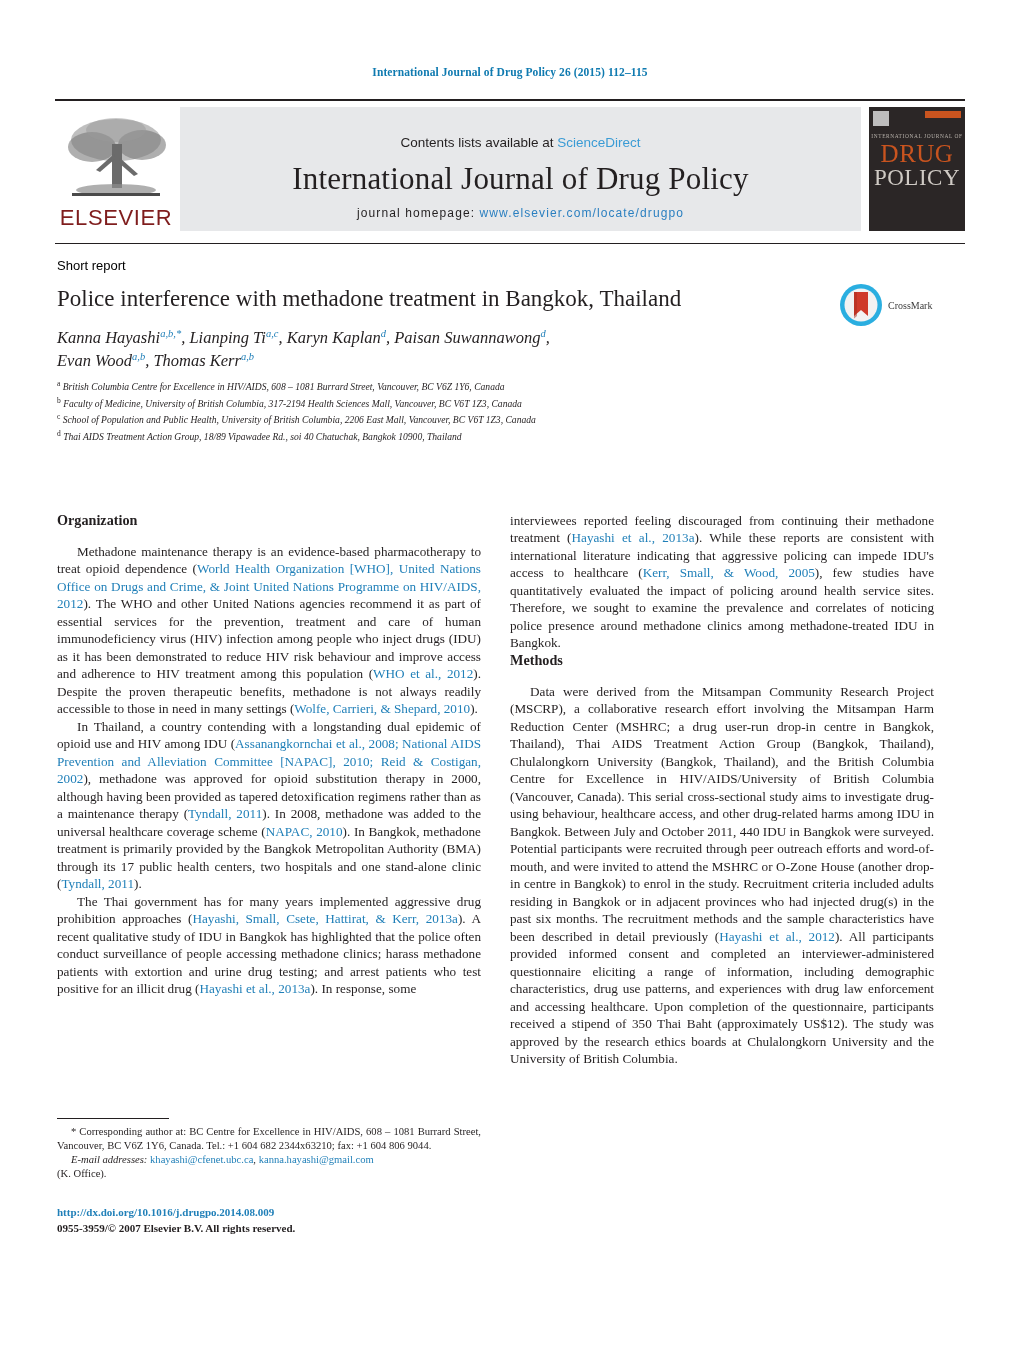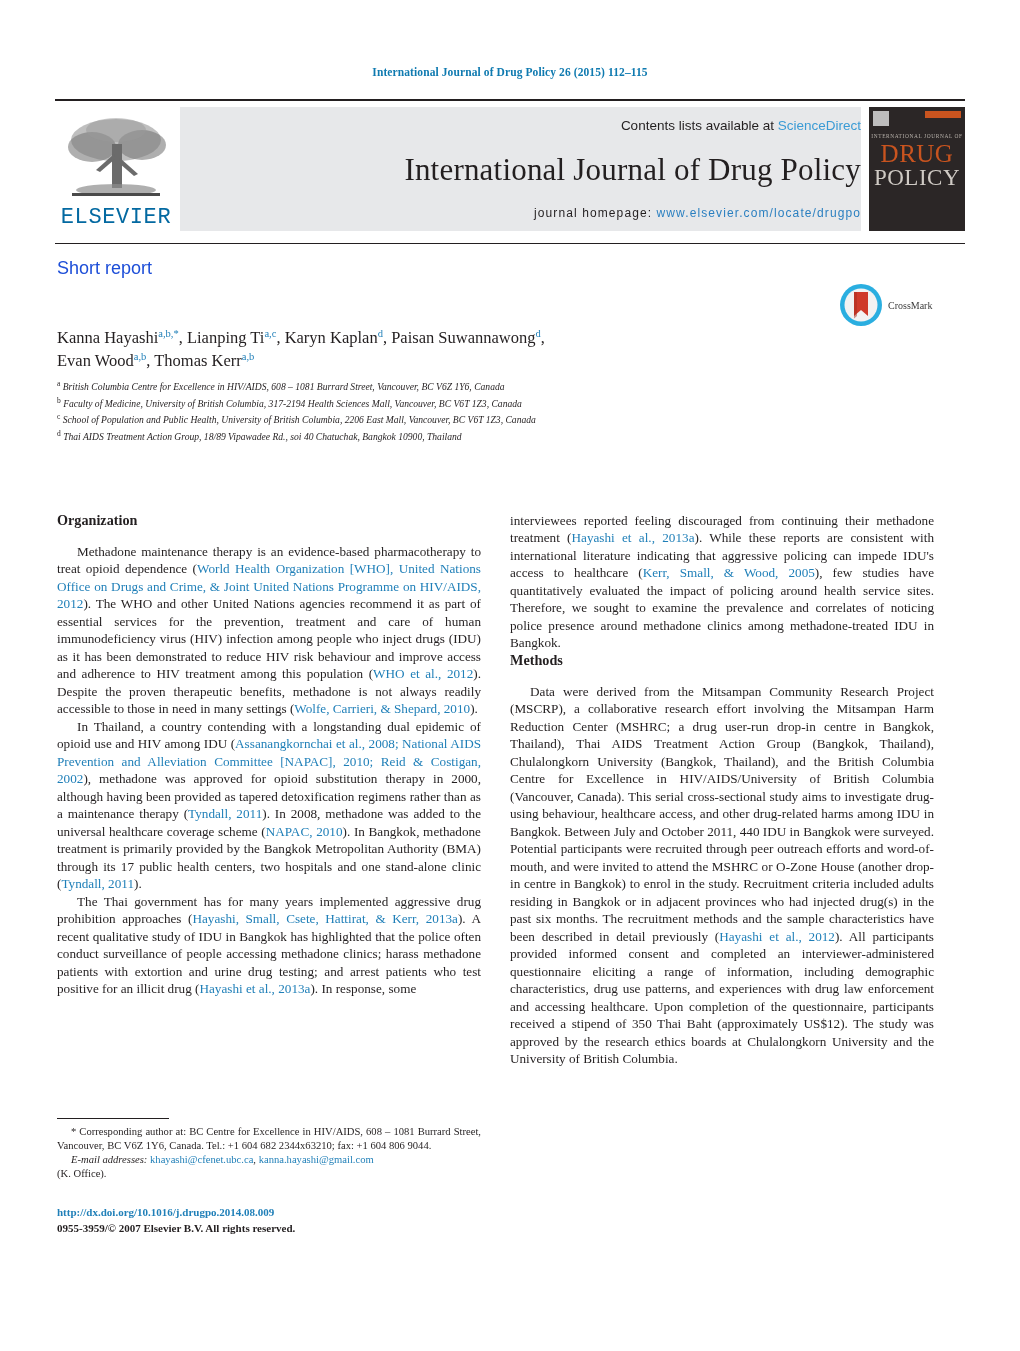--- a/index.html
+++ b/index.html
@@ -57,35 +57,35 @@
     width: 122px;
     flex: 0 0 122px;
     display: flex;
     flex-direction: column;
     align-items: center;
     justify-content: flex-end;
     padding-bottom: 2px;
   }
   .tree-svg { display: block; }
   .elsevier-word {
-    font-family: Liberation Mono, monospace;
+    font-family: Liberation Sans, sans-serif;
     font-size: 22px;
     letter-spacing: 0.6px;
-    color: #0369a1;
+    color: #7f1d1d;
     line-height: 1;
     margin-top: 1px;
   }
   .journal-band {
     flex: 1 1 auto;
     background: #e7e8ea;
     display: flex;
     flex-direction: column;
-    align-items: flex-end;
+    align-items: center;
     justify-content: space-between;
-    padding: 11px 0 11px 0;
+    padding: 28px 0 11px 0;
     margin-left: 3px;
     margin-right: 8px;
   }
   .contents-line {
     font-family: "Liberation Sans", sans-serif;
     font-size: 13.5px;
     color: #231f20;
   }
   .contents-line .sd {
     color: #3a9bd5;
@@ -115,22 +115,22 @@
     position: absolute;
     left: 55px;
     width: 910px;
     border-top: 1px solid #231f20;
   }
   .short-report {
     position: absolute;
     left: 57px;
     top: 258px;
     font-family: "Liberation Sans", sans-serif;
-    font-size: 18px;
-    color: #1d4ed8;
+    font-size: 13px;
+    color: #000000;
   }
   .article-title {
     position: absolute;
     left: 57px;
     top: 285px;
     width: 790px;
     font-family: "Liberation Serif", serif;
     font-size: 23px;
     font-weight: normal;
     color: #231f20;
@@ -139,20 +139,21 @@
   }
   .authors {
     position: absolute;
     left: 57px;
     top: 326px;
     width: 800px;
     font-family: "Liberation Serif", serif;
     font-size: 16.5px;
     line-height: 1.42;
     color: #231f20;
+    font-style: italic;
   }
   .authors sup { color: #1f7fb8; font-size: 10.5px; }
   .affiliations {
     position: absolute;
     left: 57px;
     top: 378px;
     width: 800px;
     font-family: "Liberation Serif", serif;
     font-style: italic;
     font-size: 9.6px;
@@ -299,20 +300,21 @@
         </svg>
       </div>
 
     </div>
   </div>
 
   <div class="rule-thin" style="top:243px;"></div>
 
   <div class="short-report">Short report</div>
 
+  <h1 class="article-title">Police interference with methadone treatment in Bangkok, Thailand</h1>
 
   <div class="crossmark">
     <svg width="46" height="46" viewBox="0 0 46 46">
       <circle cx="23" cy="23" r="21" fill="#2aaee0"></circle>
       <circle cx="23" cy="23" r="16.5" fill="#f2f2f2"></circle>
       <path d="M16 10 h14 v24 l-7 -6 l-7 6 Z" fill="#cf3a2a"></path>
       <path d="M16 10 h3 v24 l-3 2.6 Z" fill="#a92b1e" opacity="0.5"></path>
     </svg>
     <span class="crossmark-label">CrossMark</span>
   </div>

